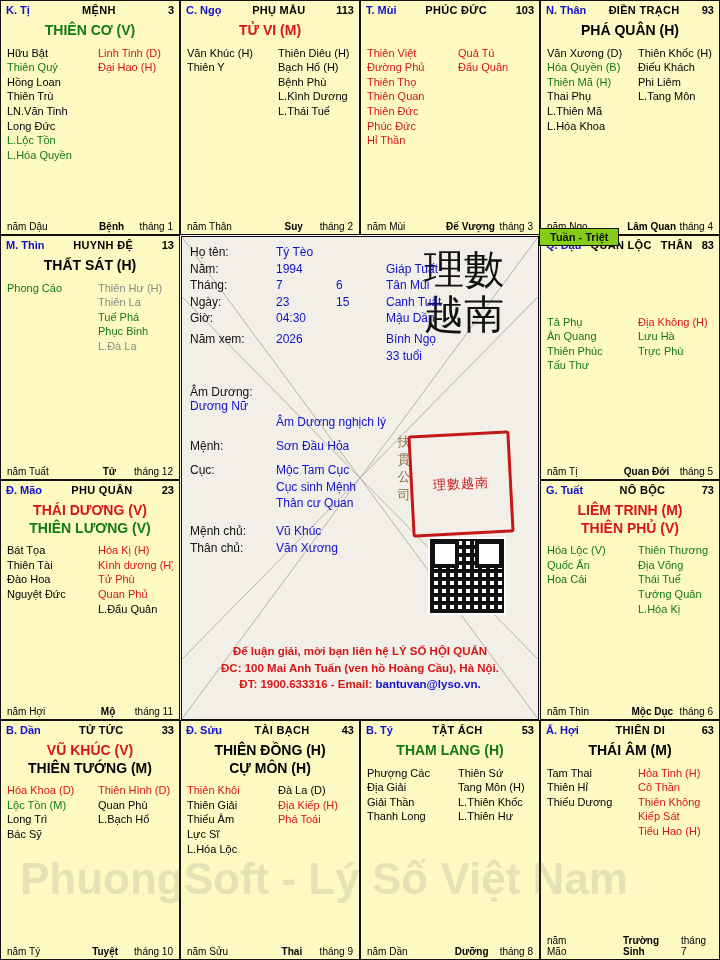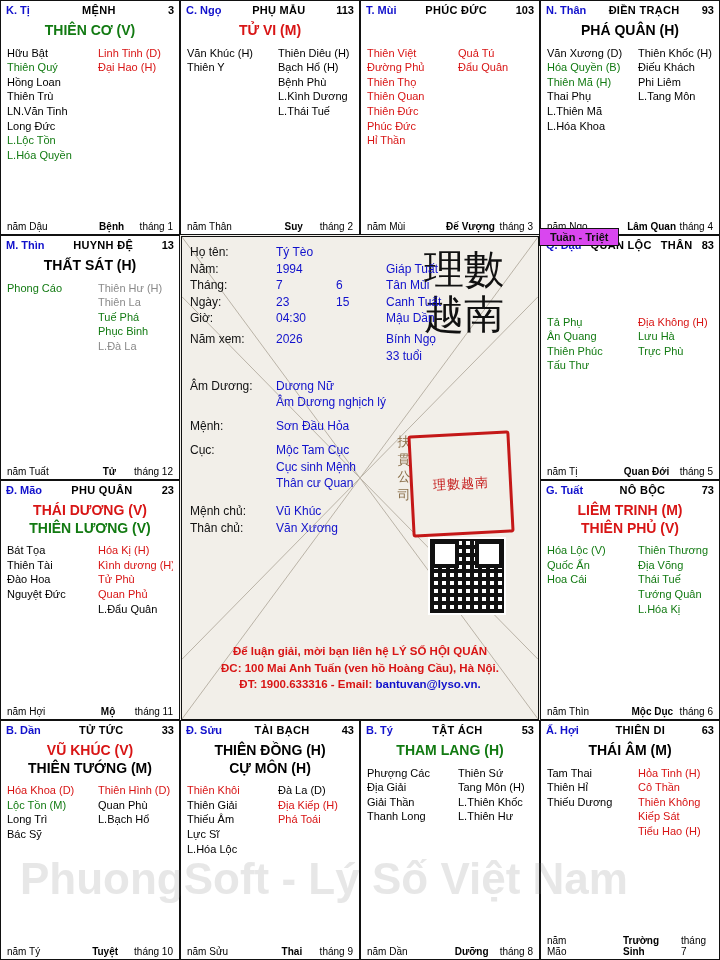--- a/index.html
+++ b/index.html
@@ -16,21 +16,21 @@
     position:absolute;left:0;top:0;width:720px;height:960px;
     display:grid;
     grid-template-columns:180px 180px 180px 180px;
     grid-template-rows:235px 245px 240px 240px;
     box-sizing:border-box;
   }
   .cell{
     border:1px solid #111;
     box-sizing:border-box;
     position:relative;
-    background:#ffffff;
+    background:#fef9c3;
     padding:0;
     overflow:hidden;
   }
   .cell .hdr{
     display:flex;justify-content:space-between;align-items:center;
     padding:3px 5px 0 5px;
     font-weight:bold;font-size:11px;
   }
   .hdr .chi{color:#1111cc;font-weight:bold;}
   .hdr .cung{color:#000;font-weight:bold;letter-spacing:.3px;}
@@ -106,21 +106,21 @@
   }
   .qr::before{left:1px;top:1px;}
   .qr::after{right:1px;top:1px;}
   .contact{
     position:absolute;left:0;right:0;bottom:26px;z-index:5;
     text-align:center;color:#d81515;font-size:11.5px;font-weight:bold;line-height:1.45;
   }
   .contact .mail{color:#1111cc;}
   .tuan{
     position:absolute;left:539px;top:228px;z-index:20;
-    background:#d946ef;border:1px solid #111;
+    background:#84cc16;border:1px solid #111;
     font-size:11px;font-weight:bold;padding:2px 10px;
     color:#111;
   }
   .wm{
     position:absolute;left:20px;bottom:56px;z-index:1;
     font-size:44px;font-weight:bold;color:rgba(120,120,120,.18);
     font-family:"Liberation Sans",sans-serif;white-space:nowrap;
   }
 </style>
 </head>
@@ -537,21 +537,21 @@
       <span class="v1">2026</span>
       <span class="v2"></span>
       <span class="v3">Bính Ngọ</span>
     </div>
     <div class="row">
       <span class="lbl"></span>
       <span class="v1"></span>
       <span class="v2"></span>
       <span class="v3">33 tuổi</span>
     </div>
-    <div class="row" style="margin-top:16px;">
+    <div class="row" style="margin-top:22px;flex-direction:column;">
       <span class="lbl">Âm Dương:</span>
       <span class="val">Dương Nữ</span>
     </div>
     <div class="row">
       <span class="lbl"></span>
       <span class="val">Âm Dương nghịch lý</span>
     </div>
     <div class="row" style="margin-top:10px;">
       <span class="lbl">Mệnh:</span>
       <span class="val">Sơn Đầu Hỏa</span>

